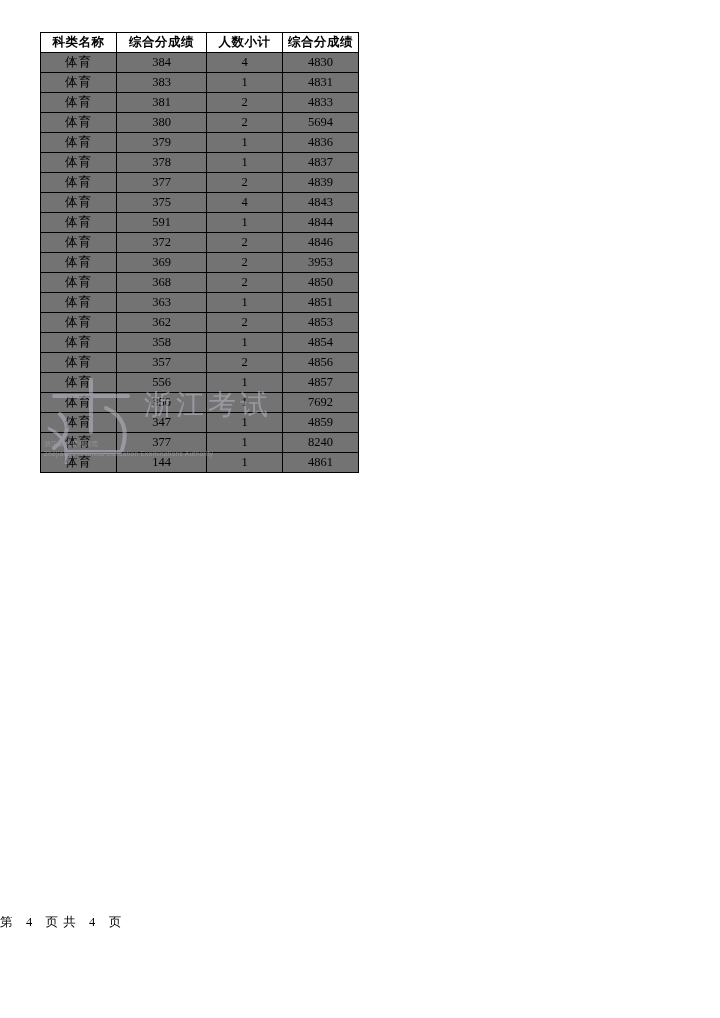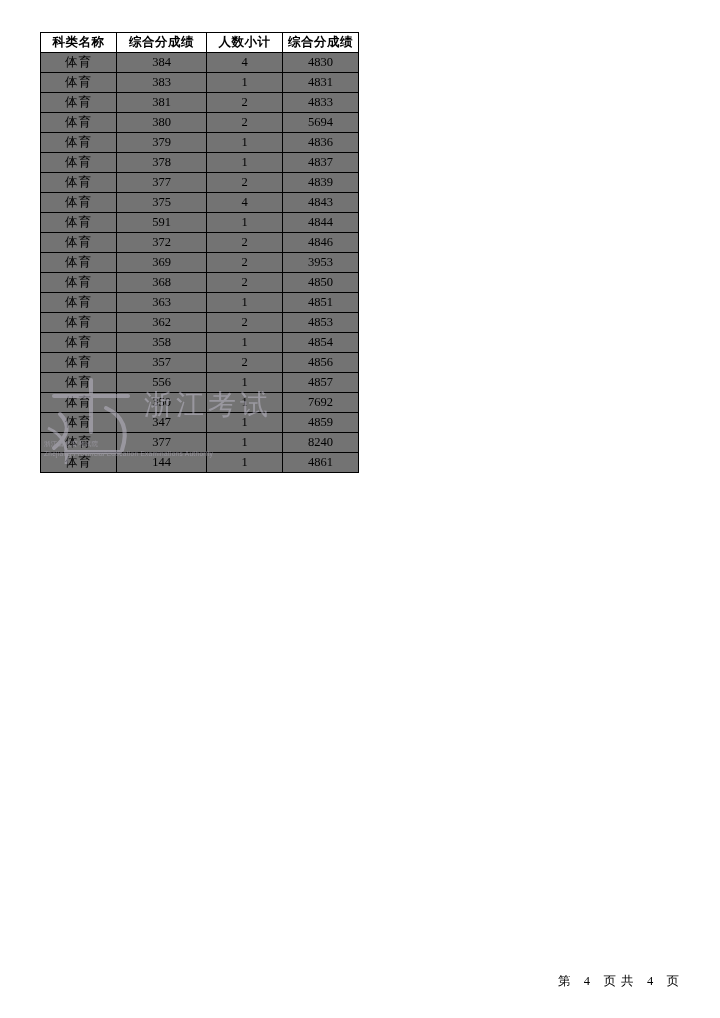--- a/index.html
+++ b/index.html
@@ -102,23 +102,23 @@
     font-size: 6.5px;
     color: #b2aebd;
     letter-spacing: 0.3px;
     white-space: nowrap;
     font-family: "Liberation Sans", sans-serif;
   }
 
   .footer {
     position: absolute;
     left: 0;
-    top: 973px;
+    top: 914px;
     width: 680px;
-    text-align: right;
+    text-align: left;
     font-size: 12.5px;
     color: #000000;
     letter-spacing: 1px;
   }
   .footer span { display: inline; }
 </style>
 </head>
 <body>
 
 <div class="page">

